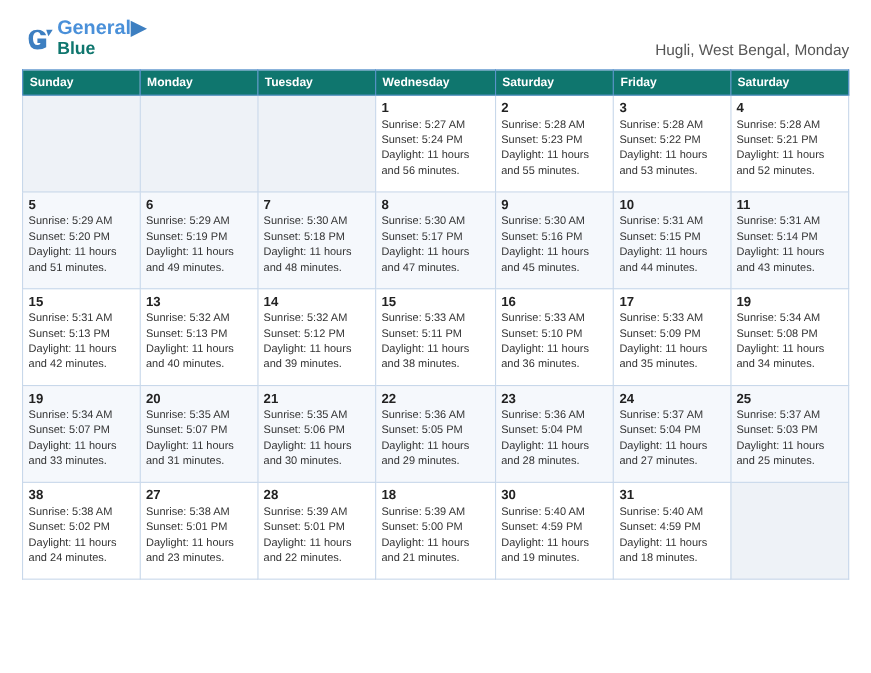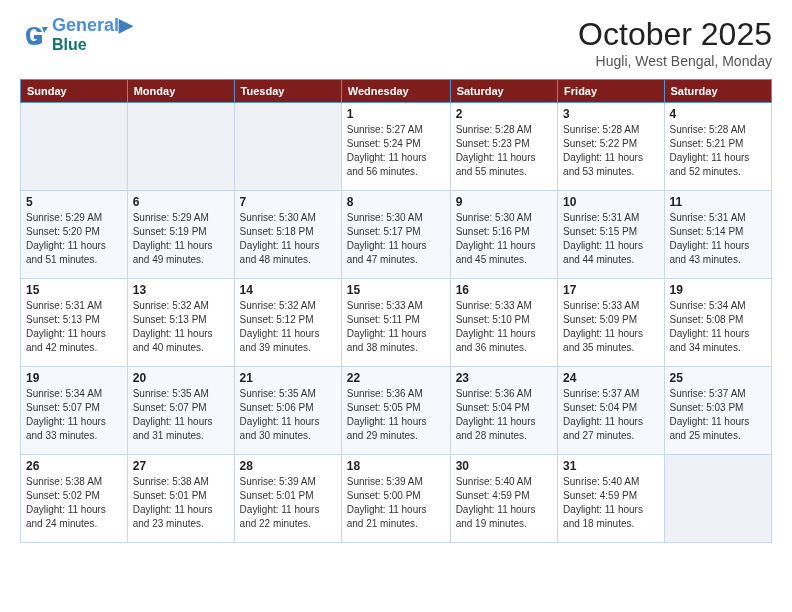--- a/index.html
+++ b/index.html
@@ -11,21 +11,21 @@
       overflow: hidden;
     }
     .page {
       width: 792px;
       height: 612px;
       padding: 16px 20px;
     }
     .header {
       display: flex;
       justify-content: space-between;
-      align-items: flex-start;
+      align-items: flex-end;
       margin-bottom: 10px;
     }
     .logo {
       display: flex;
       align-items: center;
     }
     .logo-text {
       font-size: 18px;
       font-weight: bold;
       color: #1a1a2e;
@@ -50,21 +50,21 @@
     .location {
       font-size: 14px;
       color: #555;
     }
     .calendar {
       width: 100%;
       border-collapse: collapse;
       font-size: 10.5px;
     }
     .calendar thead tr th {
-      background-color: #7f1d1d;
+      background-color: #0f766e;
       color: #fff;
       font-weight: bold;
       text-align: left;
       padding: 5px 6px;
       border: 1px solid #5a93cc;
       font-size: 11px;
     }
     .calendar tbody tr td {
       vertical-align: top;
       border: 1px solid #c8d8ea;
@@ -102,21 +102,20 @@
         <rect width="28" height="28" fill="white"></rect>
         <path d="M6 14 Q6 6 14 6 Q20 6 22 11 L17 11 Q16 8 14 8 Q10 8 10 14 Q10 20 14 20 Q16 20 17 18 L14 18 L14 14 L22 14 L22 22 Q19 24 14 24 Q6 24 6 14Z" fill="#3d7fc1"></path>
         <path d="M22 6 L28 6 L24 12 L22 6Z" fill="#3d7fc1"></path>
       </svg>
       <div class="logo-text">
         <div><span>General</span><span style="color:#3d7fc1">▶</span></div>
         <div style="color:#0f766e; font-weight:bold; font-size:16px;">Blue</div>
       </div>
     </div>
     <div class="title-block">
-      <div class="month-title">October 2025</div>
       <div class="location">Hugli, West Bengal, Monday</div>
     </div>
   </div>
 
   <table class="calendar">
     <thead>
       <tr id="header-row">
           <th>Sunday</th>
           <th>Monday</th>
           <th>Tuesday</th>
@@ -233,21 +232,21 @@
             <span class="day-num">24</span>
             <div class="day-info">Sunrise: 5:37 AM<br>Sunset: 5:04 PM<br>Daylight: 11 hours<br>and 27 minutes.</div>
           </td>
           <td>
             <span class="day-num">25</span>
             <div class="day-info">Sunrise: 5:37 AM<br>Sunset: 5:03 PM<br>Daylight: 11 hours<br>and 25 minutes.</div>
           </td>
         </tr>
         <tr>
           <td>
-            <span class="day-num">26</span>
+            <span class="day-num">38</span>
             <div class="day-info">Sunrise: 5:38 AM<br>Sunset: 5:02 PM<br>Daylight: 11 hours<br>and 24 minutes.</div>
           </td>
           <td>
             <span class="day-num">27</span>
             <div class="day-info">Sunrise: 5:38 AM<br>Sunset: 5:01 PM<br>Daylight: 11 hours<br>and 23 minutes.</div>
           </td>
           <td>
             <span class="day-num">28</span>
             <div class="day-info">Sunrise: 5:39 AM<br>Sunset: 5:01 PM<br>Daylight: 11 hours<br>and 22 minutes.</div>
           </td>

